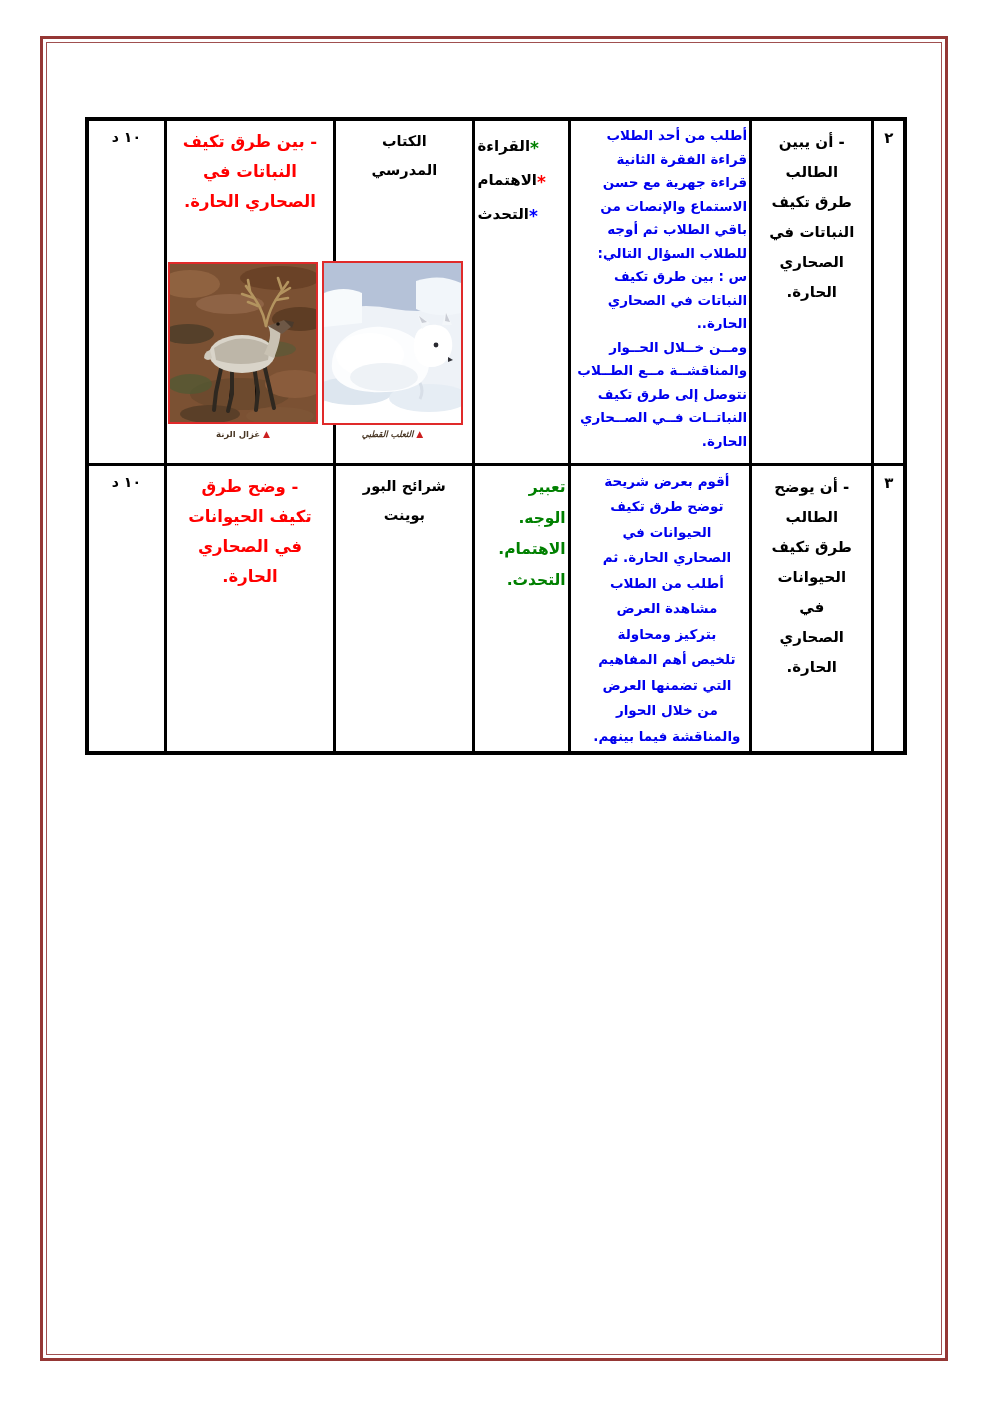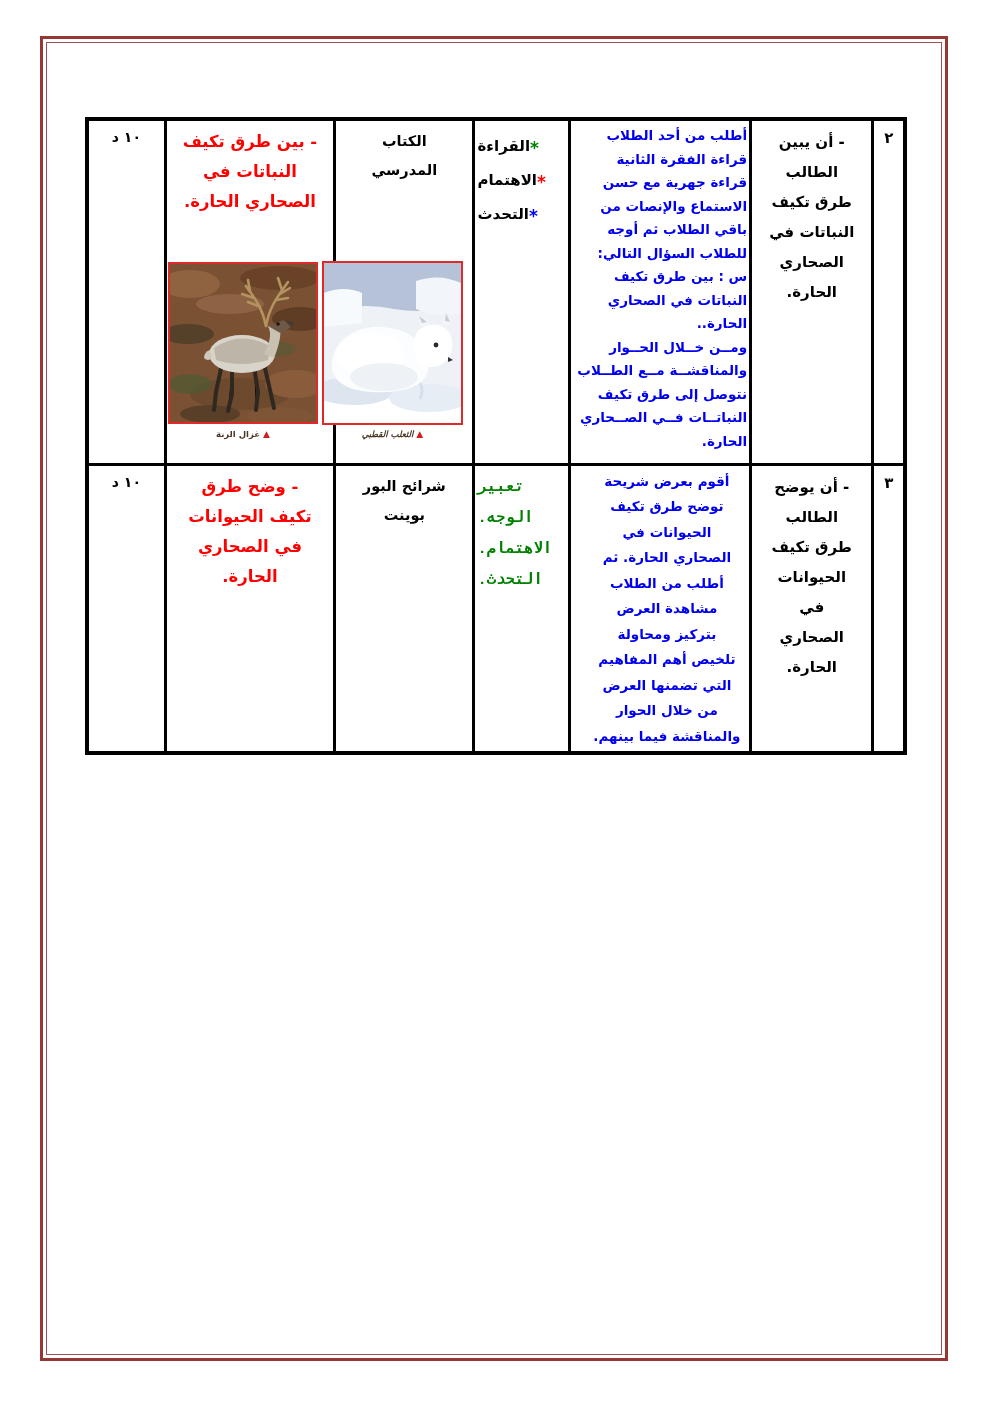--- a/index.html
+++ b/index.html
@@ -20,21 +20,21 @@
   .objective-cell{font-size:15px;line-height:30px;text-align:center;padding-top:6px;}
   .procedure-cell{color:#0000ee;font-size:13.5px;text-align:center;padding-top:3px;}
   .r2 .procedure-cell{line-height:23.5px;text-align:right;}
   .r3 .procedure-cell{line-height:25.5px;padding-left:16px;}
   .skills-cell{font-size:15px;padding-top:8px;}
   .skill-line{line-height:33px;text-align:left;padding-right:1px;}
   .star{display:inline-block;transform:translateY(3px);font-size:17px;}
   .star-0{color:#008000;}
   .star-1{color:#ff0000;}
   .star-2{color:#0000ff;}
-  .skills-green{color:#008000;font-size:15.5px;line-height:31px;text-align:left;padding-top:6px;font-family:Liberation Mono, monospace;}
+  .skills-green{color:#008000;font-size:15.5px;line-height:31px;text-align:right;padding-top:6px;}
   .resources-cell{font-size:14.5px;line-height:29px;text-align:center;padding-top:6px;}
   .evaluation-cell{color:#ff0000;font-size:16.5px;line-height:30px;text-align:center;padding-top:6px;}
   .time-cell{font-size:14px;text-align:center;padding-top:8px;}
   .photo{position:absolute;border:2px solid #e02a2a;box-sizing:border-box;background:#fff;}
   .photo svg{display:block;}
   .photo-reindeer{left:168px;top:262px;width:150px;height:162px;}
   .photo-fox{left:322px;top:261px;width:141px;height:164px;}
   .caption{position:absolute;top:429px;height:18px;font-size:8.5px;color:#4a3826;
            font-weight:bold;text-align:center;direction:rtl;}
   .caption-reindeer{left:168px;width:150px;}

